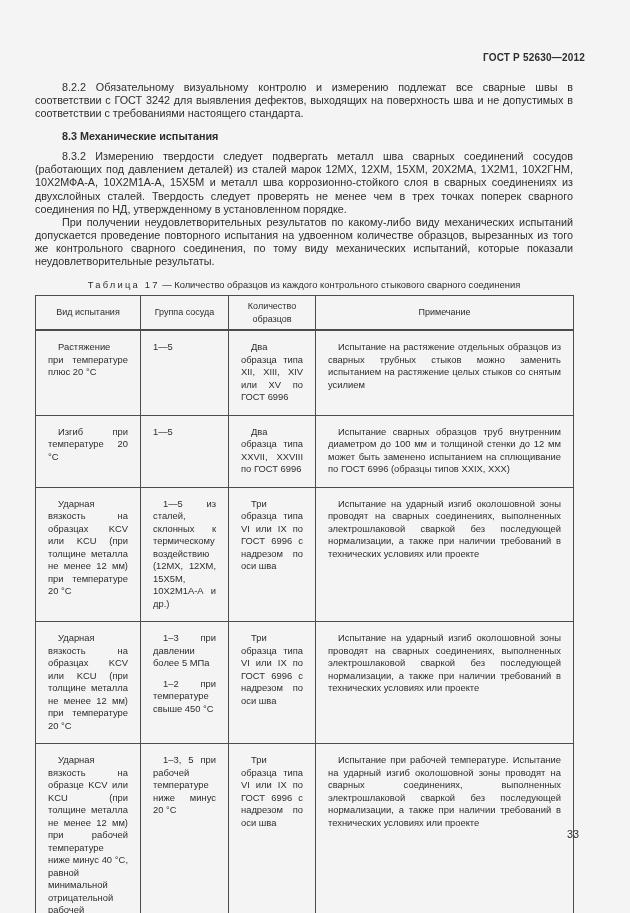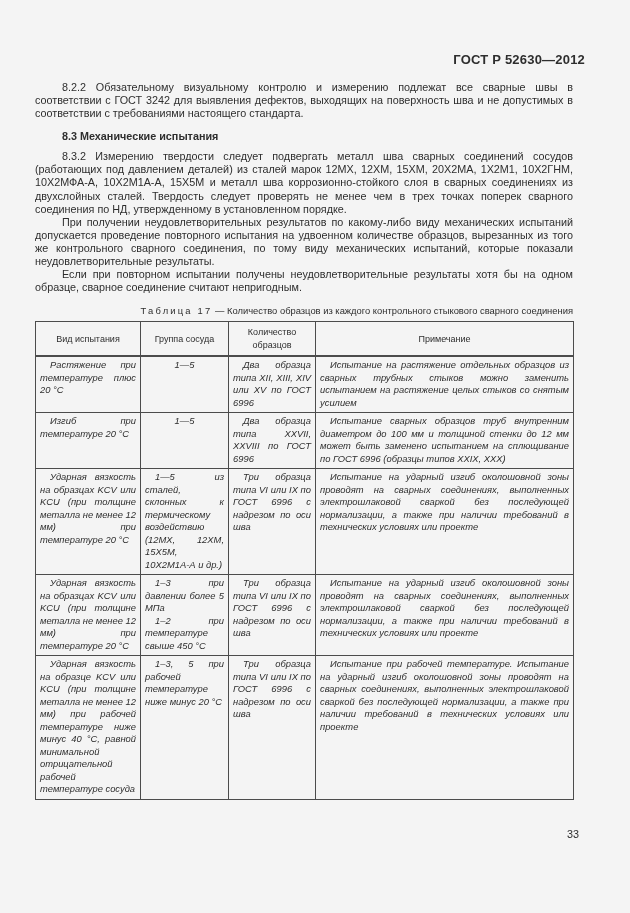--- a/index.html
+++ b/index.html
@@ -12,21 +12,21 @@
   }
   .page {
     position: relative;
     width: 630px; height: 913px;
     background: #f4f4f4;
     overflow: hidden;
   }
   .doc-header {
     position: absolute;
     top: 52px; right: 45px;
-    font-size: 13px;
+    font-size: 10px;
     font-weight: bold;
     letter-spacing: 0.2px;
   }
   .content {
     position: absolute;
     left: 35px; top: 81px;
     width: 538px;
   }
   .para {
     margin: 0;
@@ -40,21 +40,21 @@
     font-size: 10.8px;
     line-height: 13px;
     font-weight: bold;
     text-indent: 27px;
     text-align: left;
   }
   .table-caption {
     margin: 11px 0 4px 0;
     font-size: 9.4px;
     line-height: 12px;
-    text-align: right;
+    text-align: center;
     text-indent: 0;
   }
   .caption-label { letter-spacing: 2.2px; }
   table.gost-table {
     border-collapse: collapse;
     table-layout: fixed;
     width: 538px;
     font-size: 9.4px;
     line-height: 12.5px;
   }
@@ -69,27 +69,25 @@
     text-align: center;
     vertical-align: middle;
     padding: 4px 2px;
     border-bottom-width: 2px;
   }
   col.c1 { width: 105px; }
   col.c2 { width: 88px; }
   col.c3 { width: 87px; }
   col.c4 { width: 258px; }
   td p {
-    margin: 0;
+    margin: 8px;
     text-align: justify;
     text-indent: 10px;
-    font-style: italic;
   }
   td.center p {
-    text-align: center;
     text-indent: 0;
   }
   .page-number {
     position: absolute;
     top: 828px; right: 51px;
     font-size: 10.8px;
     text-align: center;
   }
 </style>
 </head>
@@ -99,21 +97,20 @@
 
   <div class="doc-header">
     <span>ГОСТ Р 52630—2012</span>
   </div>
 
   <div class="content">
     <p class="para">8.2.2 Обязательному визуальному контролю и измерению подлежат все сварные швы в соответствии с ГОСТ 3242 для выявления дефектов, выходящих на поверхность шва и не допустимых в соответствии с требованиями настоящего стандарта.</p>
     <p class="section-heading">8.3 Механические испытания</p>
     <p class="para">8.3.2 Измерению твердости следует подвергать металл шва сварных соединений сосудов (работающих под давлением деталей) из сталей марок 12МХ, 12ХМ, 15ХМ, 20Х2МА, 1Х2М1, 10Х2ГНМ, 10Х2МФА-А, 10Х2М1А-А, 15Х5М и металл шва коррозионно-стойкого слоя в сварных соединениях из двухслойных сталей. Твердость следует проверять не менее чем в трех точках поперек сварного соединения по НД, утвержденному в установленном порядке.</p>
     <p class="para">При получении неудовлетворительных результатов по какому-либо виду механических испытаний допускается проведение повторного испытания на удвоенном количестве образцов, вырезанных из того же контрольного сварного соединения, по тому виду механических испытаний, которые показали неудовлетворительные результаты.</p>
-    <p class="para">Если при повторном испытании получены неудовлетворительные результаты хотя бы на одном образце, сварное соединение считают непригодным.</p>
 
     <p class="table-caption">
       <span class="caption-label">Таблица 17</span>
       <span>— Количество образцов из каждого контрольного стыкового сварного соединения</span>
     </p>
 
     <table class="gost-table">
       <colgroup>
         <col class="c1">
           <col class="c2">

